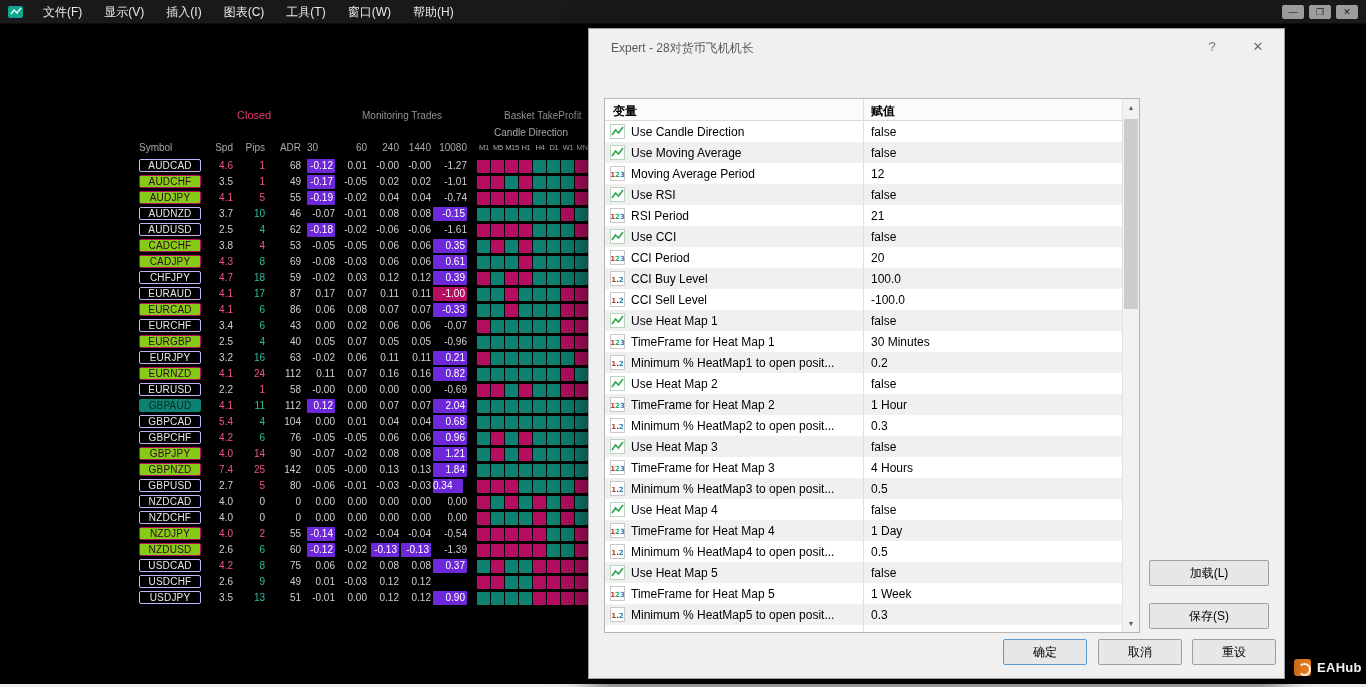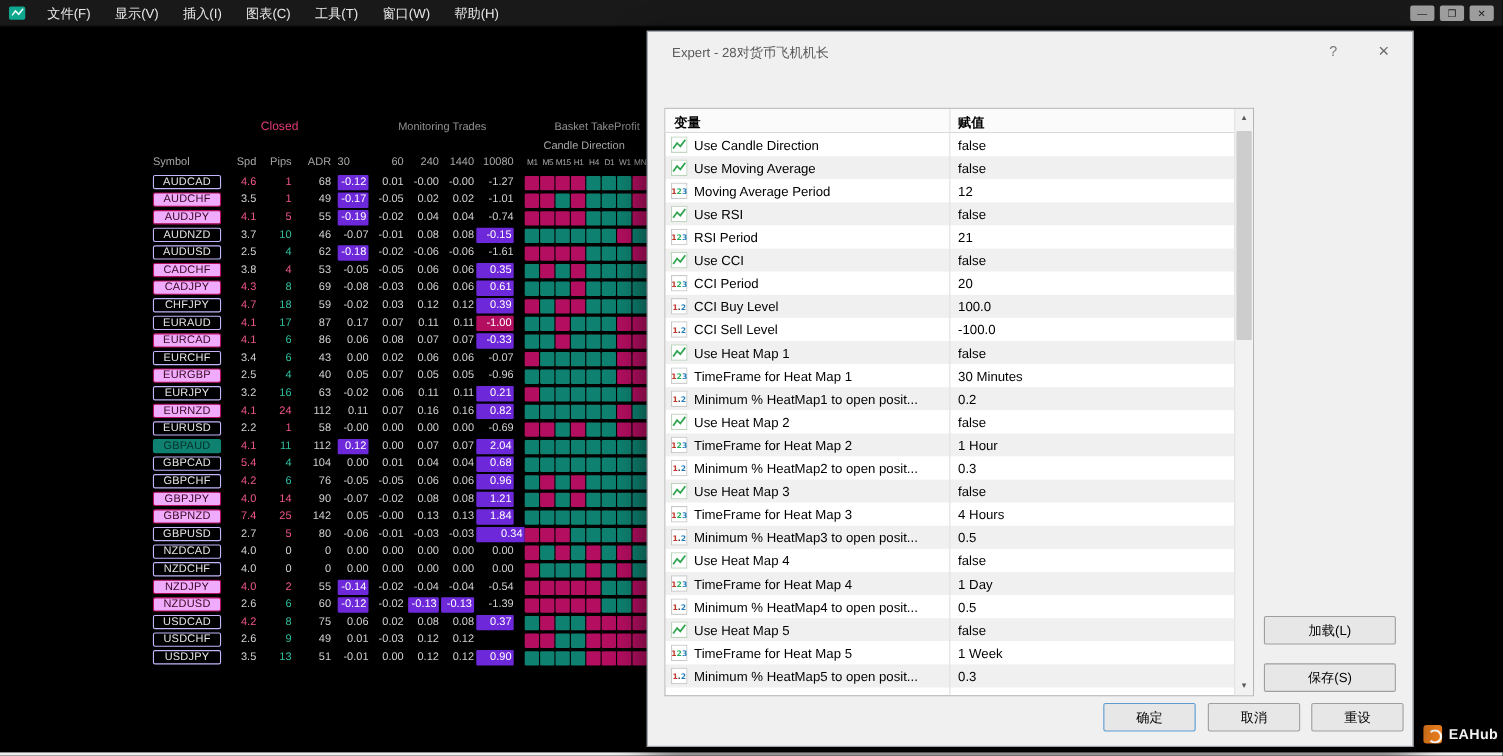--- a/index.html
+++ b/index.html
@@ -23,21 +23,21 @@
   .status-closed{position:absolute;left:102px;top:4px;color:#e23a78;font-size:11px;}
   .status-mon{position:absolute;left:227px;top:5px;color:#919191;font-size:10px;}
   .status-basket{position:absolute;left:369px;top:5px;color:#919191;font-size:10px;white-space:nowrap;}
   .group-hd{position:absolute;left:339px;top:22px;width:114px;text-align:center;color:#a8a8a8;font-size:10px;}
   .colhd{position:absolute;top:36px;color:#a8a8a8;font-size:10px;height:13px;line-height:13px;}
   .heathd{position:absolute;top:37px;color:#a8a8a8;font-size:7.5px;text-align:center;height:12px;line-height:12px;letter-spacing:-0.3px;}
   .mrow{position:absolute;left:0;width:456px;height:16px;}
   .cell{position:absolute;top:1px;height:14px;line-height:14px;white-space:nowrap;}
   .sym{position:absolute;left:4px;top:1px;width:62px;height:13px;line-height:12px;text-align:center;font-size:10px;border-radius:2px;letter-spacing:.2px;cursor:pointer;}
   .sym.outline{border:1px solid #c4b5fd;color:#e6e6e6;background:transparent;}
-  .sym.magenta{background:#f0abfc;color:#35041d;border:1px solid #b30e60;}
+  .sym.magenta{background:#84cc16;color:#35041d;border:1px solid #b30e60;}
   .sym.teal{background:#0e8170;color:#062f29;border:1px solid #0e8170;}
   .spd-hot{color:#f0558c;}
   .pips-t{color:#2fbf9f;}
   .pips-m{color:#f0558c;}
   .vbg-t{background:#6d28d9;color:#fff;border-radius:1px;}
   .vbg-m{background:#b30e60;color:#fff;border-radius:1px;}
   .hc{position:absolute;top:2px;width:13px;height:13px;border-radius:1px;}
   .h-t{background:#0e8170;}
   .h-m{background:#b30e60;}
 
@@ -511,21 +511,21 @@
       </div>
       <div class="mrow" style="top: 373px;">
         <span class="sym outline">GBPUSD</span>
         <span class="cell" style="left: 70px; width: 28px; text-align: right;">2.7</span>
         <span class="cell pips-m" style="left: 102px; width: 28px; text-align: right;">5</span>
         <span class="cell" style="left: 134px; width: 32px; text-align: right;">80</span>
         <span class="cell" style="left: 172px; width: 28px; text-align: right;">-0.06</span>
         <span class="cell" style="left: 204px; width: 28px; text-align: right;">-0.01</span>
         <span class="cell" style="left: 236px; width: 28px; text-align: right;">-0.03</span>
         <span class="cell" style="left: 266px; width: 30px; text-align: right;">-0.03</span>
-        <span class="cell vbg-t" style="left: 298px; width: 44px; text-align: right; padding-right: 2px;">0.34</span>
+        <span class="cell vbg-t" style="left: 298px; width: 30px; text-align: right; padding-right: 12px;">0.34</span>
         <span class="hc h-m" style="left: 342px;"></span>
         <span class="hc h-m" style="left: 356px;"></span>
         <span class="hc h-m" style="left: 370px;"></span>
         <span class="hc h-t" style="left: 384px;"></span>
         <span class="hc h-t" style="left: 398px;"></span>
         <span class="hc h-t" style="left: 412px;"></span>
         <span class="hc h-t" style="left: 426px;"></span>
         <span class="hc h-m" style="left: 440px;"></span>
       </div>
       <div class="mrow" style="top: 389px;">

